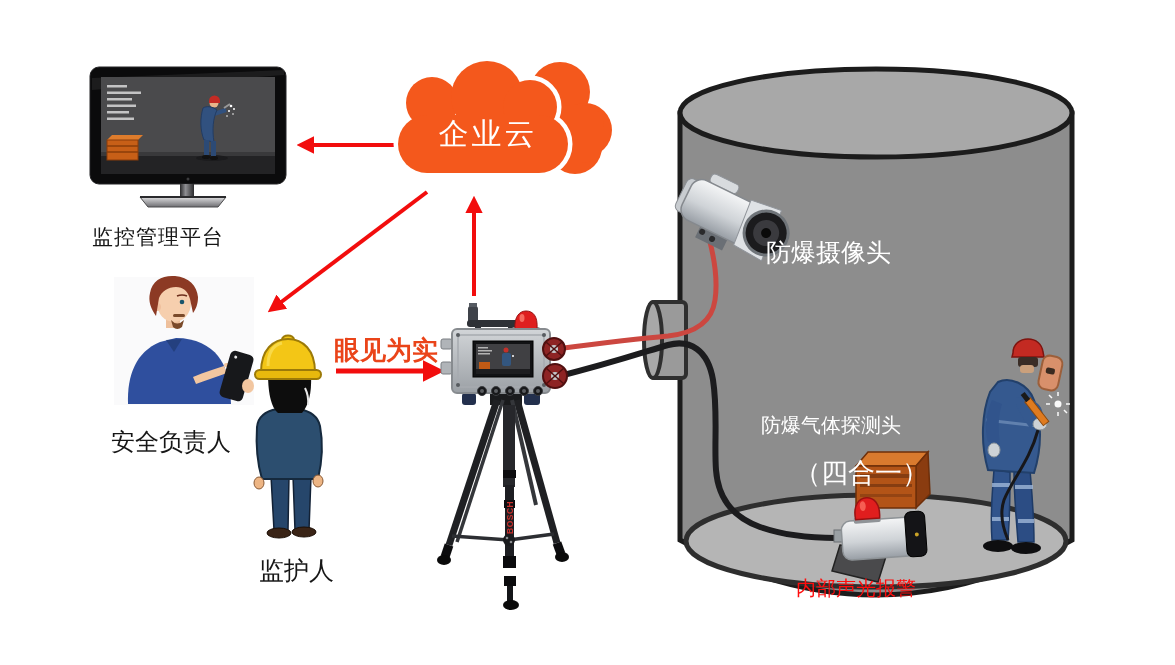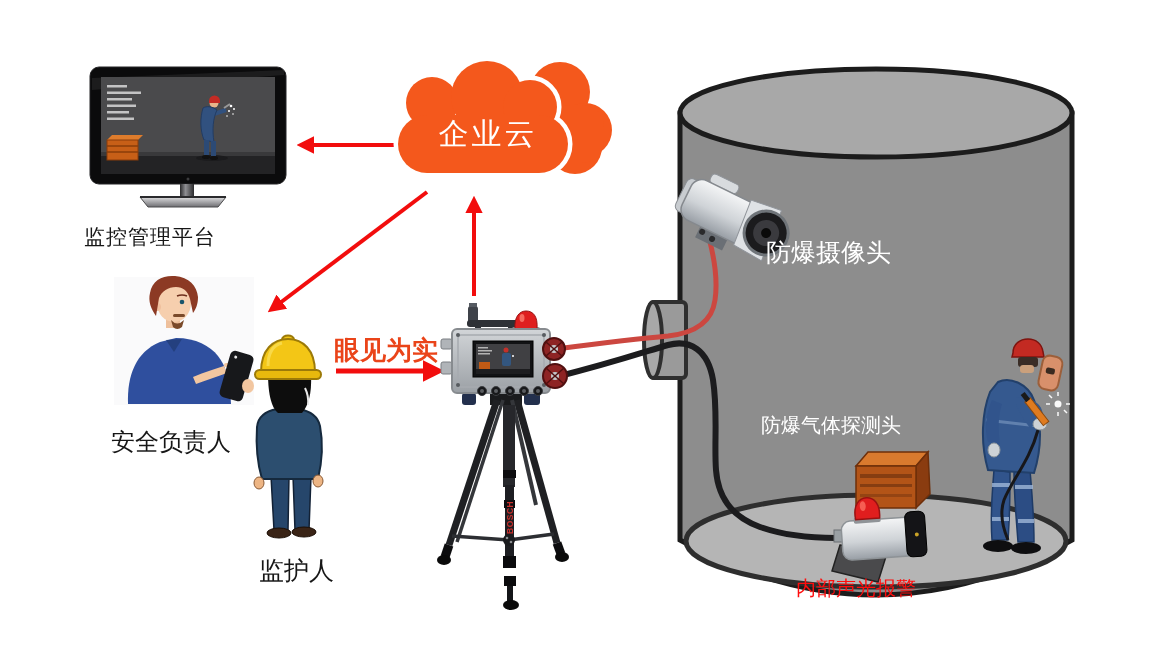--- a/index.html
+++ b/index.html
@@ -2,21 +2,21 @@
 <html><head>
 <meta charset="utf-8">
 <style>
   html,body{margin:0;padding:0;background:#ffffff;}
   #stage{position:relative;width:1175px;height:665px;background:#ffffff;overflow:hidden;
          font-family:"Liberation Sans","DejaVu Sans",sans-serif;}
   #art{position:absolute;left:0;top:0;}
   .lbl{position:absolute;white-space:nowrap;line-height:1.1;z-index:10;}
   .lbl-black{color:#161616;}
   .lbl-white{color:#ffffff;}
-  .lbl-platform{left:84px;top:225px;font-size:21px;letter-spacing:1px;}
+  .lbl-platform{left:92px;top:225px;font-size:21px;letter-spacing:1px;}
   .lbl-cloud{left:436px;top:117px;width:104px;text-align:center;font-size:30px;letter-spacing:3px;color:#ffffff;}
   .lbl-officer{left:111px;top:429px;font-size:24px;}
   .lbl-guardian{left:259px;top:557px;font-size:25px;}
   .lbl-flow{left:334px;top:336px;font-size:26px;color:#ea4419;font-weight:bold;text-align:center;}
   .lbl-camera{left:766px;top:239px;font-size:25px;}
   .lbl-gas{left:761px;top:414px;font-size:20px;}
   .lbl-four{left:794px;top:459px;font-size:27px;}
   .lbl-alarm{left:796px;top:577px;font-size:20px;color:#ff0d0d;}
 </style>
 </head>
@@ -354,15 +354,16 @@
   </g>
 </svg>
 
 <div class="lbl lbl-black lbl-platform">监控管理平台</div>
 <div class="lbl lbl-cloud">企业云</div>
 <div class="lbl lbl-black lbl-officer">安全负责人</div>
 <div class="lbl lbl-black lbl-guardian">监护人</div>
 <div class="lbl lbl-flow">眼见为实</div>
 <div class="lbl lbl-white lbl-camera">防爆摄像头</div>
 <div class="lbl lbl-white lbl-gas">防爆气体探测头</div>
+<div class="lbl lbl-white lbl-four">（四合一）</div>
 <div class="lbl lbl-alarm">内部声光报警</div>
 
 </div>
 
 </body></html>

